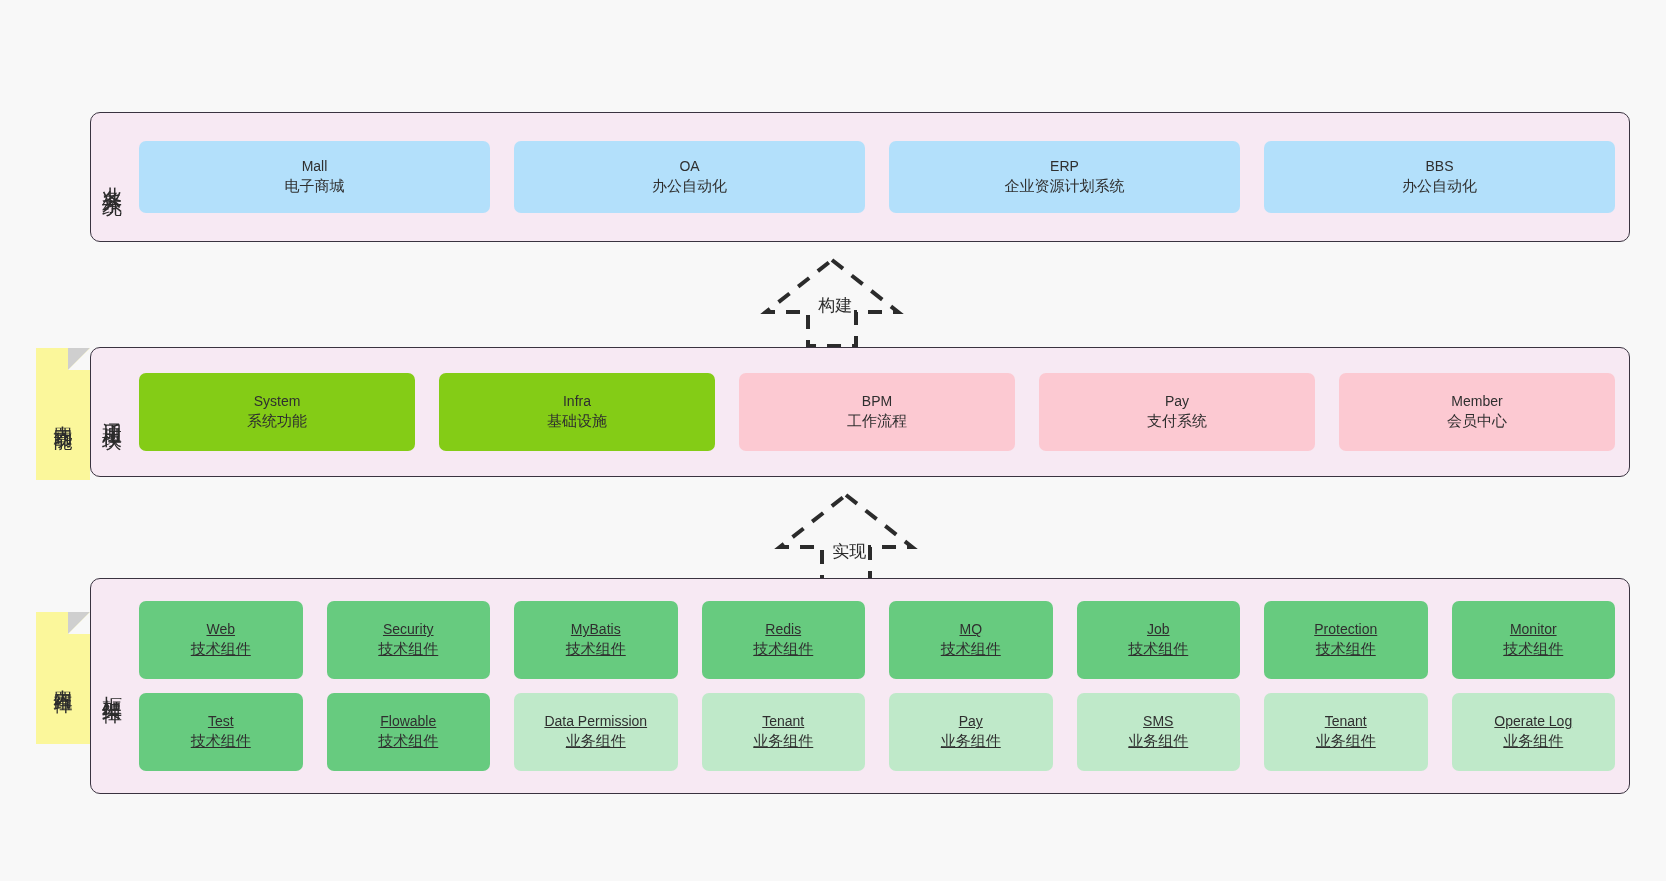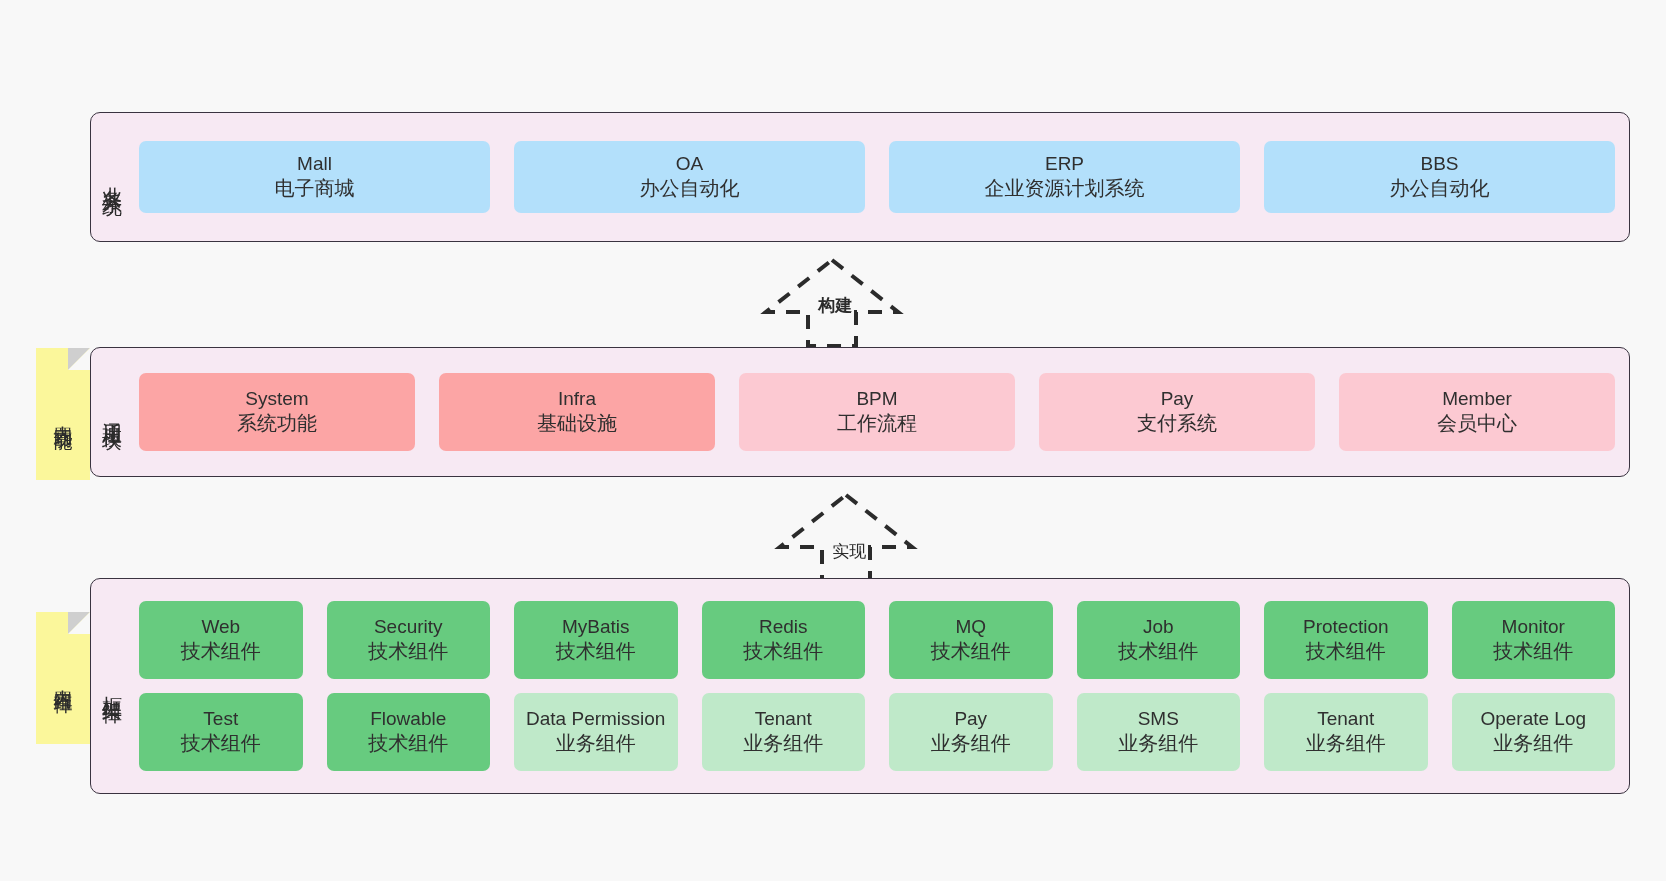--- a/index.html
+++ b/index.html
@@ -61,53 +61,53 @@
     border-radius: 7px;
     display: flex;
     flex-direction: column;
     align-items: center;
     justify-content: center;
     text-align: center;
     color: #2f2f2f;
     line-height: 1.28;
     padding: 4px 6px;
   }
-  .card .t1 { font-size: 19px; }
-  .card .t2 { font-size: 20px; }
+  .card .t1 { font-size: 14px; }
+  .card .t2 { font-size: 15px; }
 
   .c-blue        { background: #b3e0fb; }
-  .c-red         { background: #fca5a5; }
+  .c-red         { background: #84cc16; }
   .c-pink        { background: #fcc9d2; }
   .c-green       { background: #67cb7f; }
   .c-lightgreen  { background: #bfe9c9; }
 
   
   #layer-business  { left: 90px;  top: 112px; width: 1540px; height: 130px; }
   #layer-modules   { left: 90px;  top: 347px; width: 1540px; height: 130px; }
   #layer-framework { left: 90px;  top: 578px; width: 1540px; height: 216px; }
 
   #layer-business .card   { height: 72px; }
   #layer-modules .card    { height: 78px; }
-  #layer-framework .card  { height: 78px; }
+  #layer-framework .card  { height: 78px; text-decoration: underline; }
 
   
   .arrow {
     position: absolute;
   }
   .arrow svg { display: block; overflow: visible; }
   .arrow-label {
     position: absolute;
     font-size: 17px;
     color: #2b2b2b;
     white-space: nowrap;
     left: 50%;
     transform: translateX(-50%);
   }
   #arrow-build      { left: 752px; top: 256px; width: 160px; height: 92px; }
-  #arrow-build .arrow-label   { top: 38px; left: 52%; font-weight: bold; }
+  #arrow-build .arrow-label   { top: 38px; left: 52%; }
   #arrow-implement  { left: 766px; top: 491px; width: 160px; height: 92px; }
   #arrow-implement .arrow-label { top: 49px; left: 52%; }
 
   
   .sticky {
     position: absolute;
     background: #fbf79b;
     box-sizing: border-box;
     display: flex;
     align-items: center;

